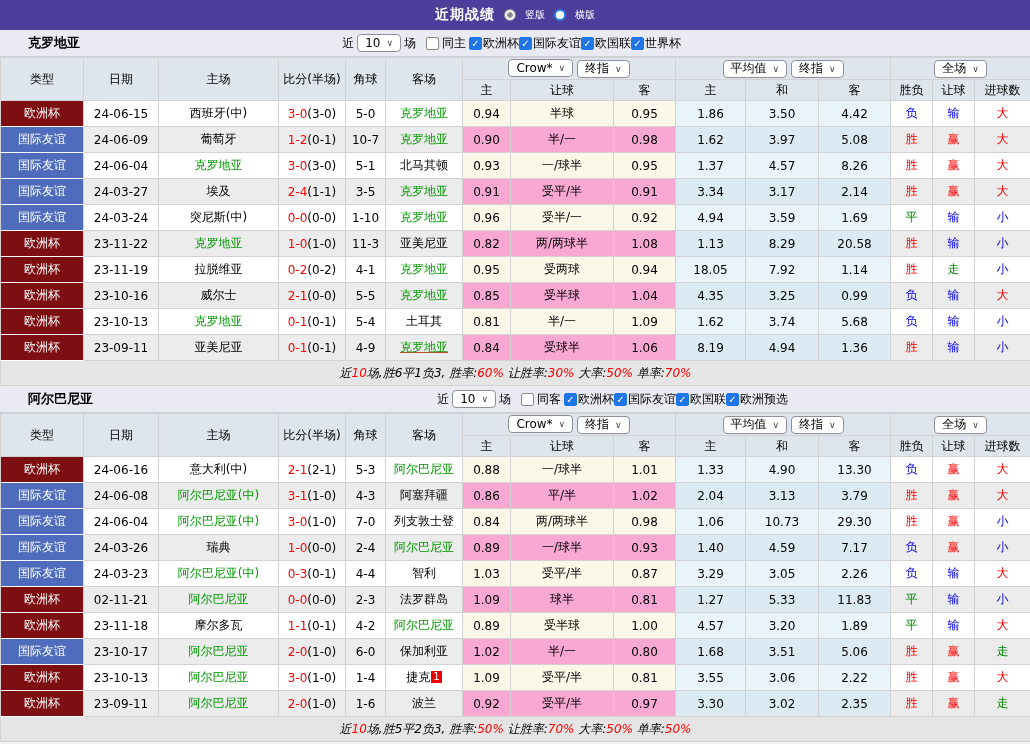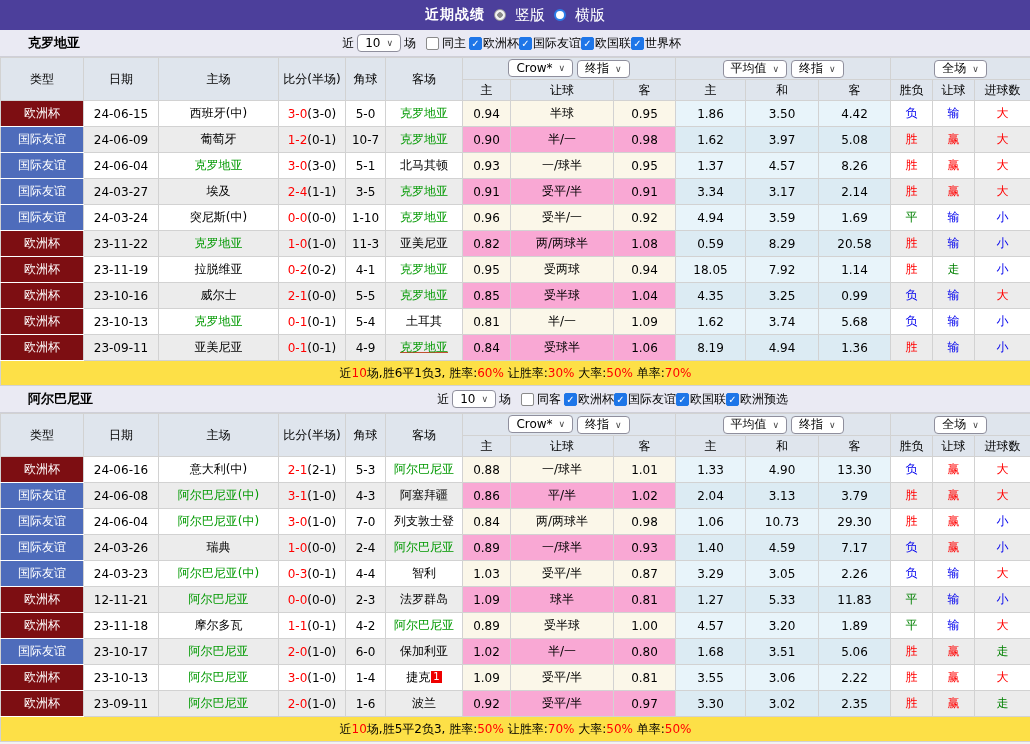--- a/index.html
+++ b/index.html
@@ -2,21 +2,21 @@
 <html><head>
 <meta charset="utf-8">
 <style>
   * { box-sizing: border-box; }
   body { margin:0; background:#f2f2f2; font-family:"DejaVu Sans","Liberation Sans",sans-serif; font-size:12px; color:#000; }
   .page { width:1030px; background:#fff; }
 
   
   .topbar { height:30px; background:#4c3f9b; display:flex; align-items:center; justify-content:center; gap:9px; }
   .topbar .title { color:#fff; font-weight:bold; font-size:14px; letter-spacing:1px; }
-  .rlabel { color:#fff; font-size:15px; }
+  .rlabel { color:#fff; font-size:10px; }
   .radio { display:inline-block; width:12px; height:12px; border-radius:50%; background:#fff; }
   .radio.sel-gray { border:1px solid #999; background:radial-gradient(circle,#8a8a8a 0 2.5px,#f2f2f2 3px); }
   .radio.ring-blue { border:2px solid #2b7de9; }
 
   
   .section-bar { height:27px; background:#eaeaf3; border-bottom:1px solid #cfcfd8; display:flex; align-items:center; }
   .team { font-weight:bold; font-size:13px; margin-left:28px; }
   .filter { margin-left:auto; display:flex; align-items:center; gap:3px; }
   .filter.mr-c { margin-right:349px; }
   .filter.mr-a { margin-right:242px; }
@@ -44,21 +44,21 @@
   tr.odd  td.lblue { background:#e8f4fa; }
   tr.even td.lblue { background:#dcebf3; }
   td.c-type { color:#fff; border-color:#fff #d2d2d2; }
   td.c-type.type-m { background:#7d0e12; }
   td.c-type.type-b { background:#4e6cbb; }
   .green { color:#009900; }
   .uline { text-decoration:underline; text-decoration-color:#c05030; }
   .sc-main { color:#f00; }
   .res-r { color:#f00; } .res-b { color:#0000ee; } .res-g { color:#008000; }
   .badge { display:inline-block; background:#ee0000; color:#fff; font-size:10px; line-height:12px; padding:0 2px; margin-left:1px; vertical-align:1px; }
-  tr.sumrow td { height:25px; background:#fde047; }
+  tr.sumrow td { height:25px; background:#e5e5e5;font-style:italic; }
   .sum-red { color:#f00; }
   .gap { display:inline-block; width:4px; }
 </style>
 </head>
 <body>
 
 <div class="page">
 
   <div class="topbar">
     <span class="title">近期战绩</span>
@@ -255,21 +255,21 @@
         <tr class="even">
     <td class="c-type type-m">欧洲杯</td>
     <td class="c-date">23-11-22</td>
     <td class="c-home green">克罗地亚</td>
     <td class="c-score"><span class="sc-main">1-0</span><span class="sc-half">(1-0)</span></td>
     <td class="c-corner">11-3</td>
     <td class="c-away"><span class="tname">亚美尼亚</span></td>
     <td class="c-oh cream">0.82</td>
     <td class="c-hcap cream">两/两球半</td>
     <td class="c-oa cream">1.08</td>
-    <td class="c-ah lblue">0.59</td>
+    <td class="c-ah lblue">1.13</td>
     <td class="c-ad lblue">8.29</td>
     <td class="c-aa lblue">20.58</td>
     <td class="c-r1 res-r">胜</td>
     <td class="c-r2 res-b">输</td>
     <td class="c-r3 res-b">小</td>
   </tr>
         <tr class="odd">
     <td class="c-type type-m">欧洲杯</td>
     <td class="c-date">23-11-19</td>
     <td class="c-home">拉脱维亚</td>
@@ -524,21 +524,21 @@
     <td class="c-oa cream">0.87</td>
     <td class="c-ah lblue">3.29</td>
     <td class="c-ad lblue">3.05</td>
     <td class="c-aa lblue">2.26</td>
     <td class="c-r1 res-b">负</td>
     <td class="c-r2 res-b">输</td>
     <td class="c-r3 res-r">大</td>
   </tr>
         <tr class="even">
     <td class="c-type type-m">欧洲杯</td>
-    <td class="c-date">12-11-21</td>
+    <td class="c-date">02-11-21</td>
     <td class="c-home green">阿尔巴尼亚</td>
     <td class="c-score"><span class="sc-main">0-0</span><span class="sc-half">(0-0)</span></td>
     <td class="c-corner">2-3</td>
     <td class="c-away"><span class="tname">法罗群岛</span></td>
     <td class="c-oh cream">1.09</td>
     <td class="c-hcap cream">球半</td>
     <td class="c-oa cream">0.81</td>
     <td class="c-ah lblue">1.27</td>
     <td class="c-ad lblue">5.33</td>
     <td class="c-aa lblue">11.83</td>

